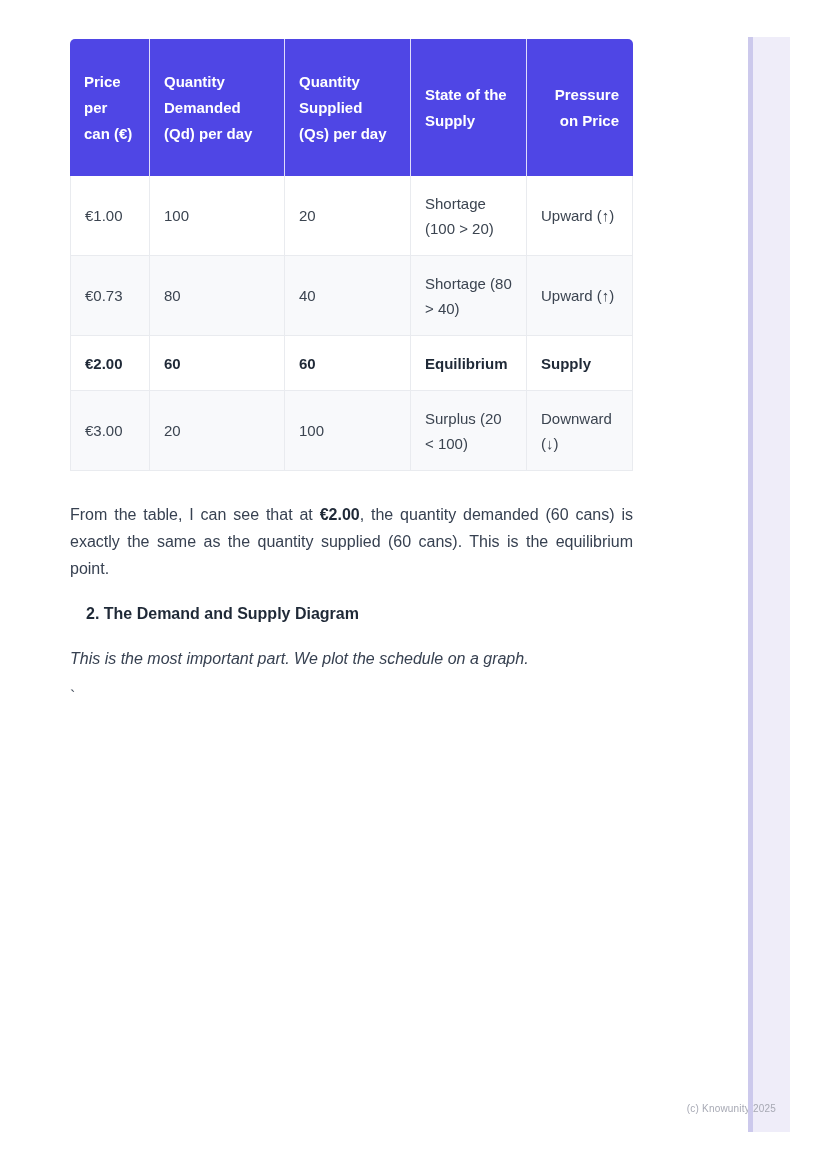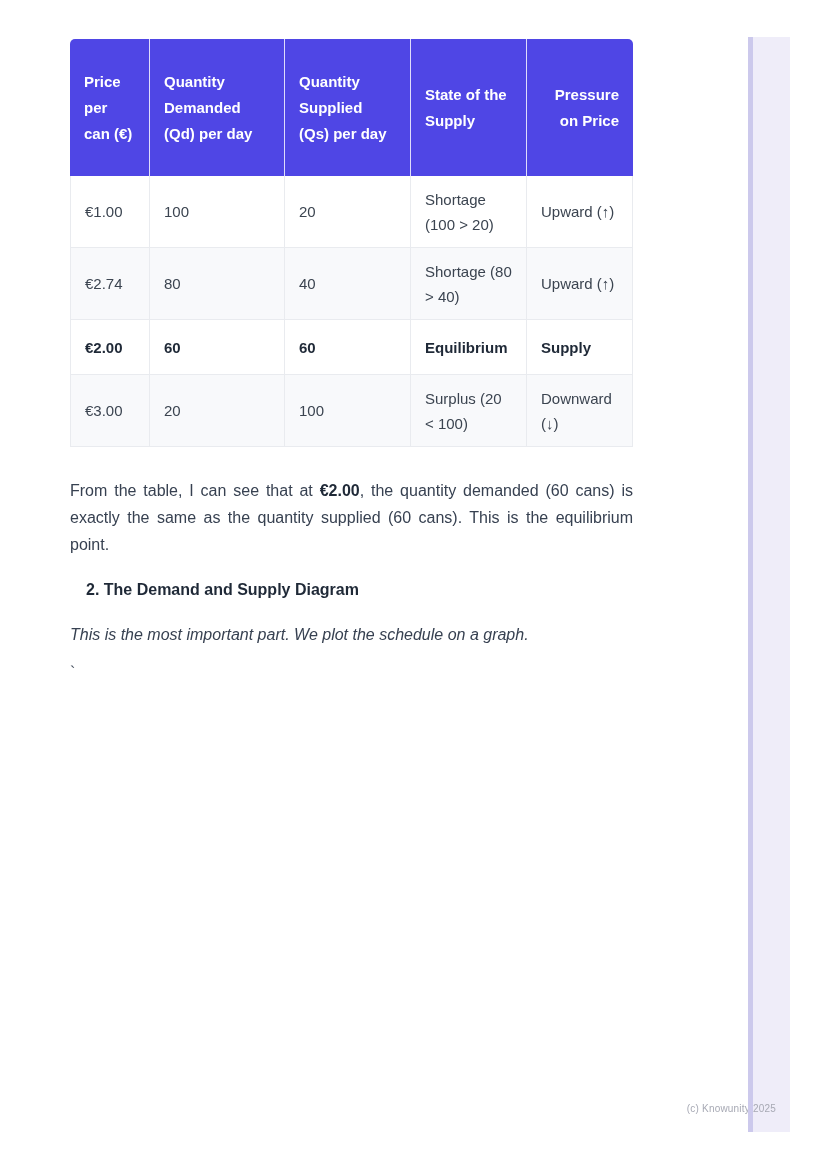--- a/index.html
+++ b/index.html
@@ -44,21 +44,21 @@
     color: #3b4450;
     font-size: 15px;
     line-height: 25px;
     text-align: left;
     vertical-align: middle;
     padding: 8px 14px;
     border-right: 1px solid #e9ebef;
     border-bottom: 1px solid #e9ebef;
   }
   .schedule-table td:first-child { border-left: 1px solid #e9ebef; }
-  .schedule-table tbody tr { height: 72px; }
+  .schedule-table tbody tr { height: 80px; }
   .schedule-table tbody tr:nth-child(even) td { background: #f8f9fb; }
   .schedule-table tbody tr.equilibrium-row { height: 55px; }
   .schedule-table tbody tr.equilibrium-row td {
     font-weight: 700;
     color: #1f2937;
   }
   
   .para {
     margin-top: 30px;
     width: 563px;
@@ -144,21 +144,21 @@
     </thead>
     <tbody>
       <tr>
         <td>€1.00</td>
         <td>100</td>
         <td>20</td>
         <td>Shortage (100 &gt; 20)</td>
         <td>Upward (↑)</td>
       </tr>
       <tr>
-        <td>€2.74</td>
+        <td>€0.73</td>
         <td>80</td>
         <td>40</td>
         <td>Shortage (80 &gt; 40)</td>
         <td>Upward (↑)</td>
       </tr>
       <tr class="equilibrium-row">
         <td>€2.00</td>
         <td>60</td>
         <td>60</td>
         <td>Equilibrium</td>

